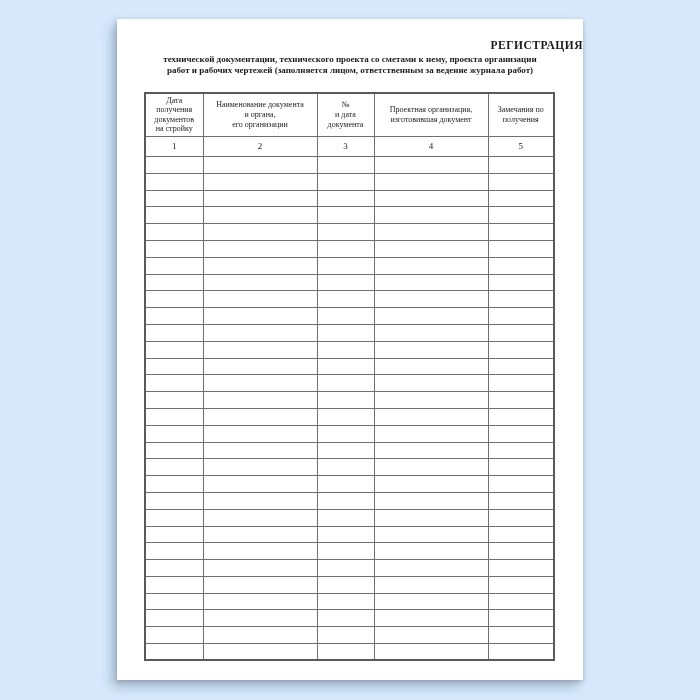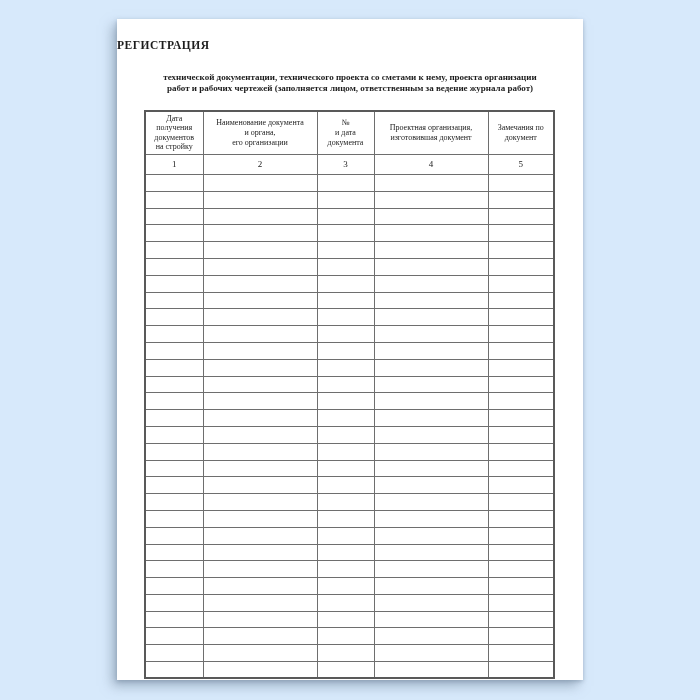--- a/index.html
+++ b/index.html
@@ -16,29 +16,29 @@
     top: 19px;
     width: 466px;
     height: 661px;
     background: var(--page, #ffffff);
     box-shadow: -5px 6px 11px rgba(116, 136, 158, 0.55),
                 -1px 2px 4px rgba(116, 136, 158, 0.35),
                  1px 1px 3px rgba(116, 136, 158, 0.18);
   }
   .doc-title {
     margin-top: 20px;
-    text-align: left;
+    text-align: right;
     font-weight: bold;
     font-size: 11.5px;
     line-height: 13px;
     letter-spacing: 0.5px;
     color: var(--text, #1c1c1c);
   }
   .doc-subtitle {
-    margin-top: 20px;
+    margin-top: 2px;
     text-align: center;
     font-weight: bold;
     font-size: 9px;
     line-height: 10.8px;
     white-space: pre-line;
     color: var(--text, #1c1c1c);
   }
   table.reg-table {
     border-collapse: collapse;
     table-layout: fixed;
@@ -97,21 +97,21 @@
 на стройку</th>
             <th>Наименование документа
 и органа,
 его организации</th>
             <th>№
 и дата
 документа</th>
             <th>Проектная организация,
 изготовившая документ</th>
             <th>Замечания по
-документ</th>
+получения</th>
           </tr>
         <tr class="num-row" id="num-row">
             <td>1</td>
             <td>2</td>
             <td>3</td>
             <td>4</td>
             <td>5</td>
           </tr>
       </thead>
       <tbody id="table-body">

